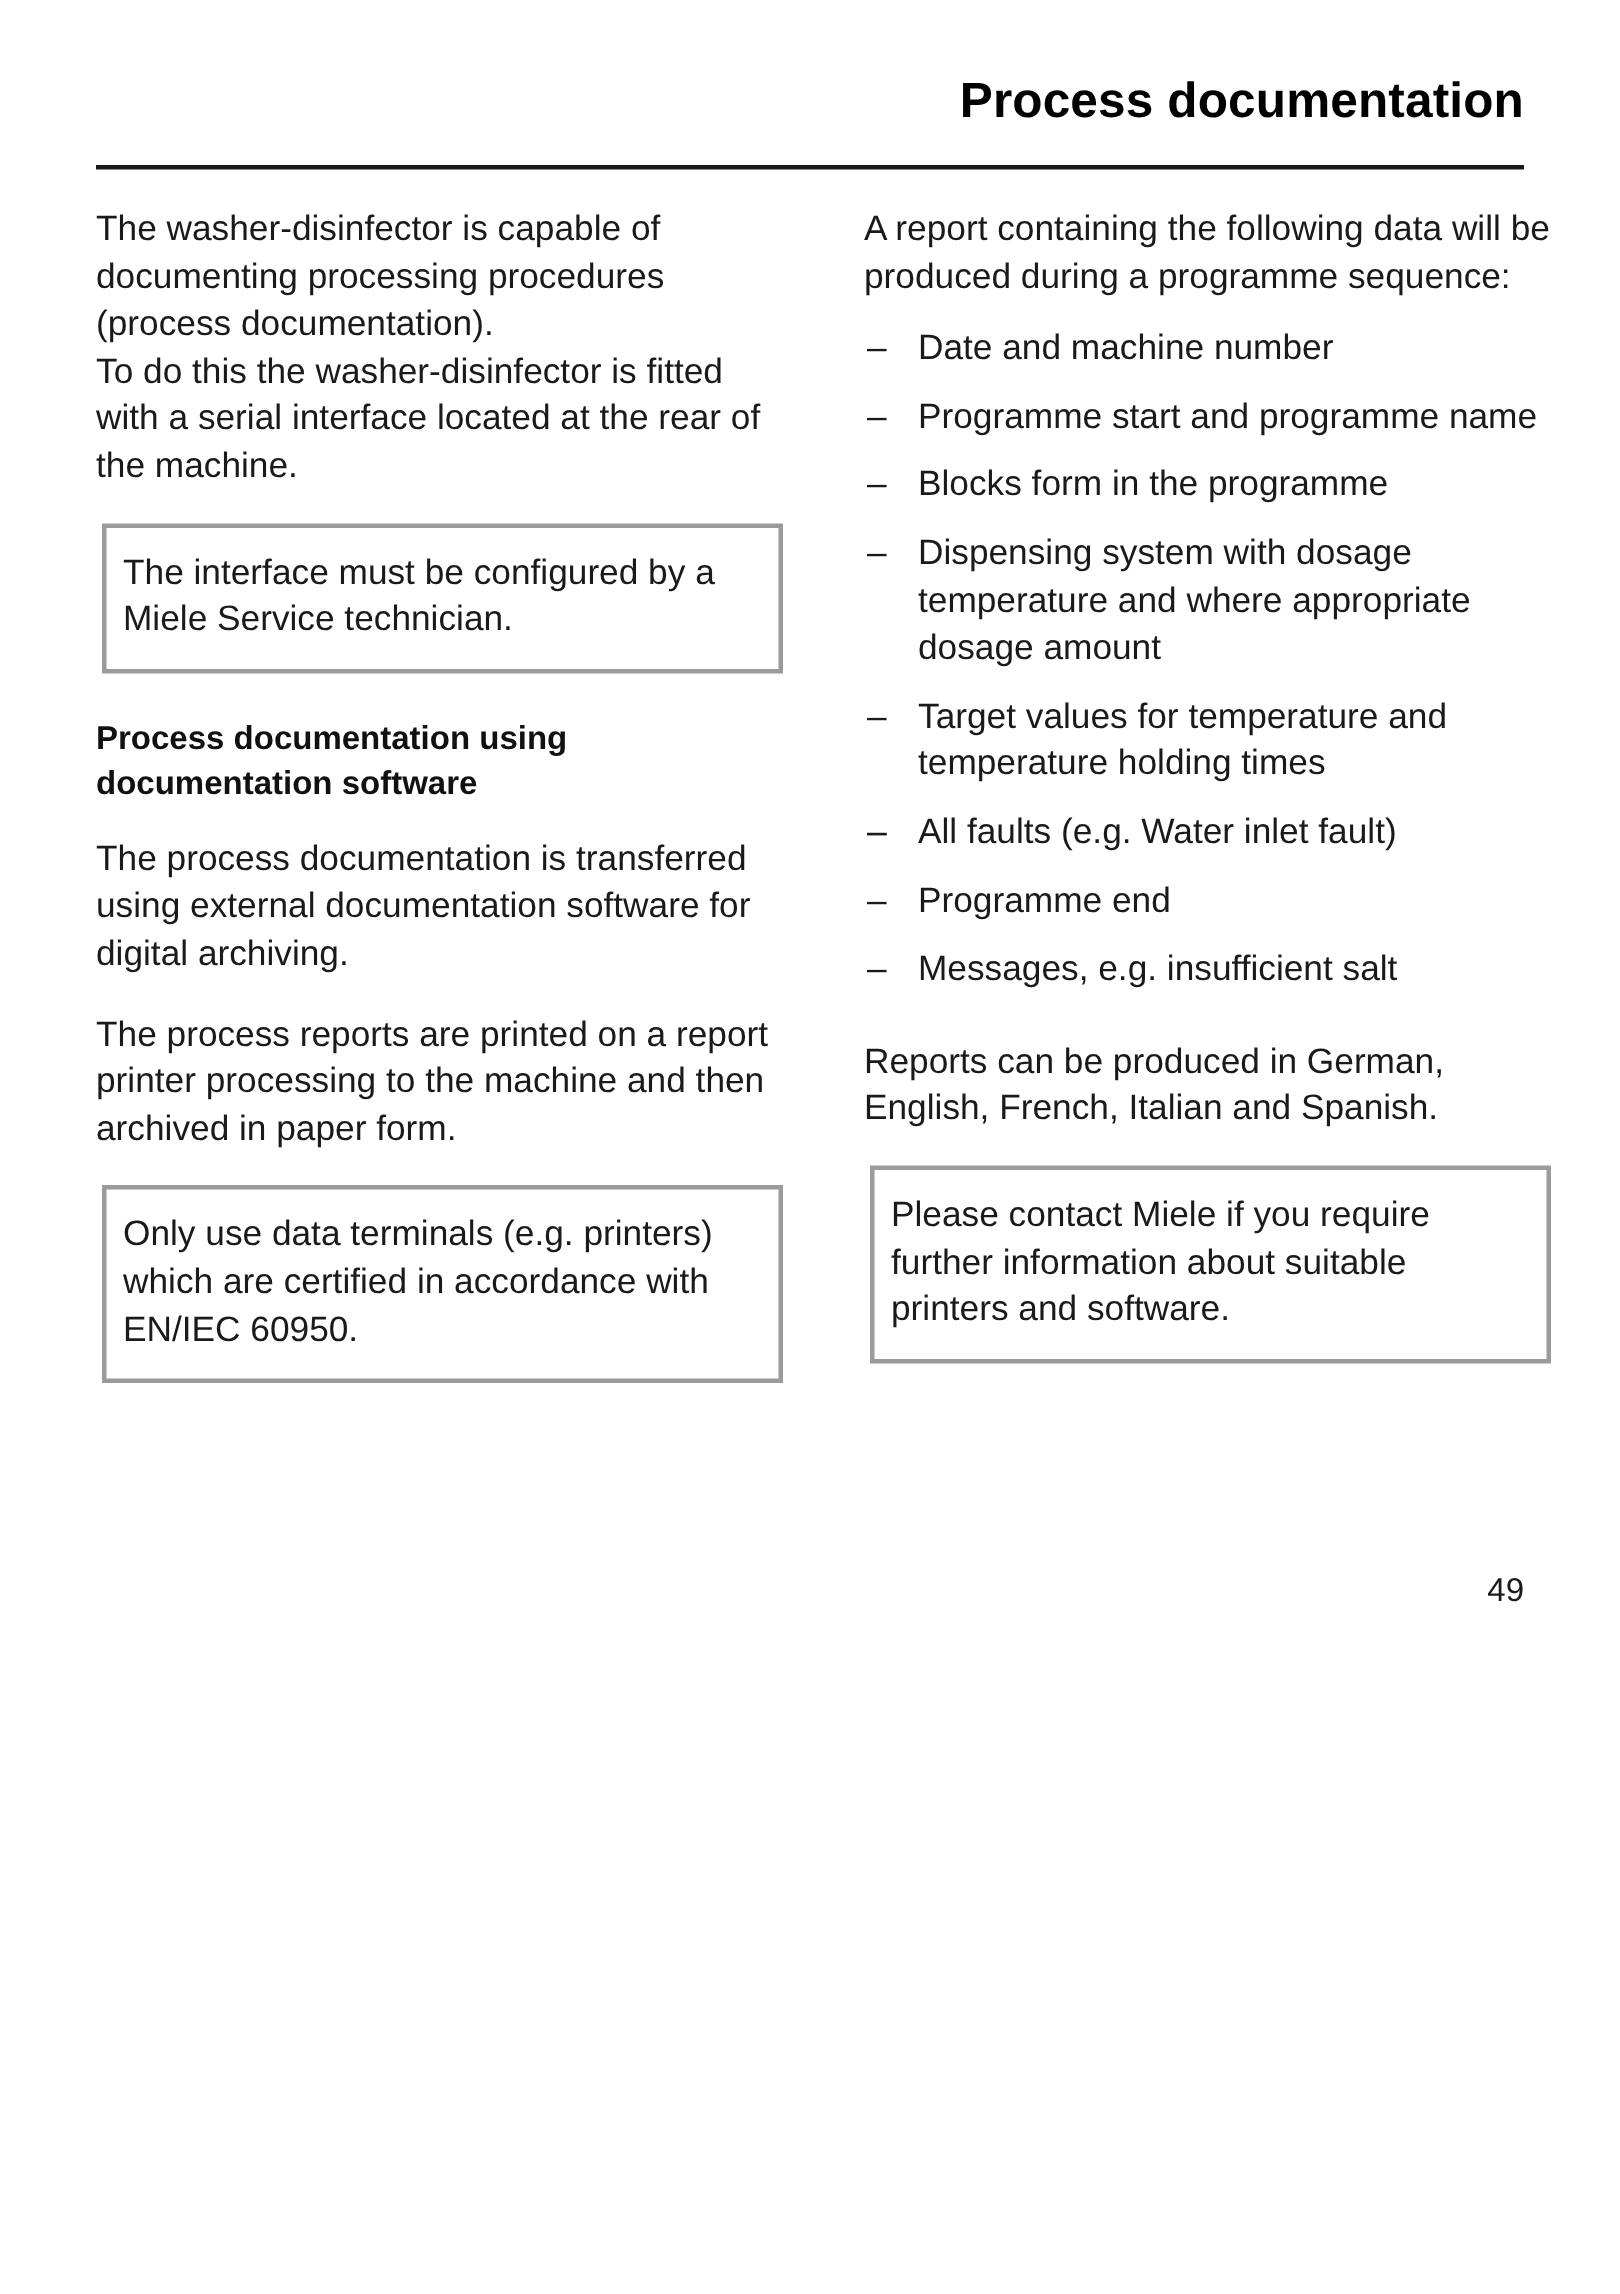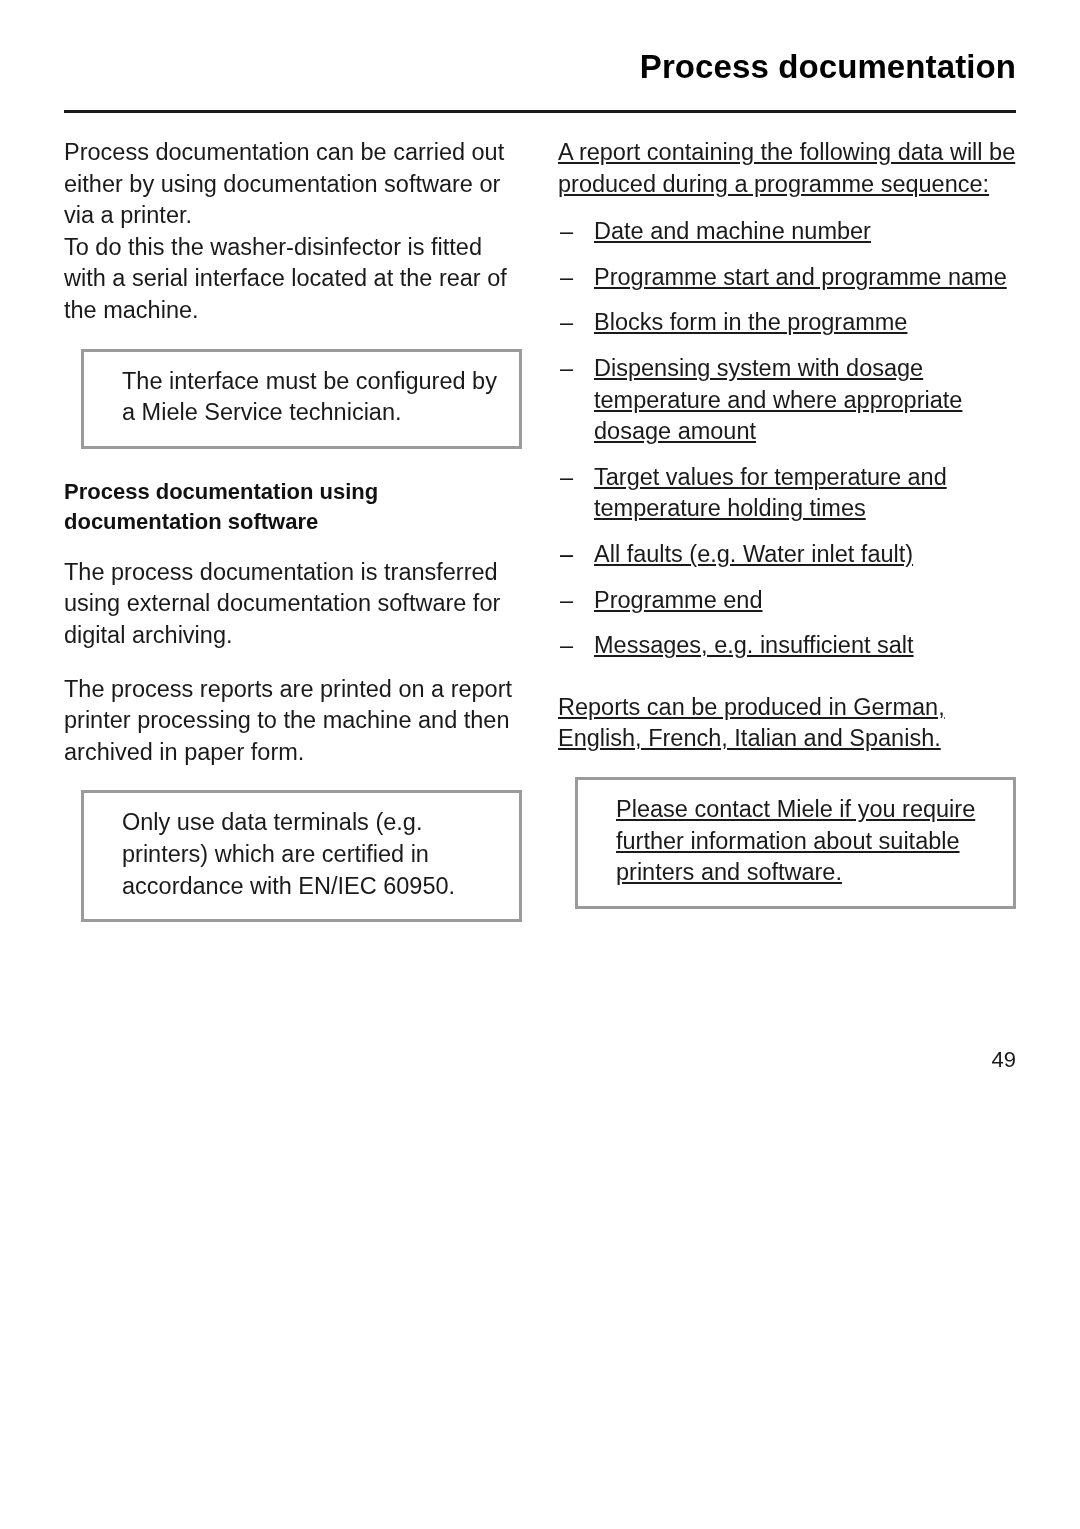--- a/index.html
+++ b/index.html
@@ -48,40 +48,40 @@
     left: 64px;
     top: 137px;
     width: 952px;
   }
   .col {
     position: absolute;
     top: 0;
     width: 458px;
   }
   .col-left { left: 0; }
-  .col-right { left: 494px; text-decoration: underline; }
+  .col-right { left: 512px; }
 
   p.body {
     font-size: 23.5px;
     line-height: 31.6px;
     margin: 0;
     color: #1a1a1a;
   }
 
   h3.subhead {
     font-size: 22px;
     font-weight: bold;
     line-height: 30px;
     margin: 0 0 20px 0;
     color: #111;
   }
   .note-box {
     border: 3px solid #9b9b9b;
-    padding: 14px 18px 17px 38px;
-    margin: 22px 0 28px 17px;
+    padding: 14px 18px 17px 11px;
+    margin: 22px 0 28px 4px;
     box-sizing: border-box;
   }
   .note-box p {
     font-size: 23.5px;
     line-height: 31.6px;
     margin: 0;
   }
   ul.dashlist {
     list-style: none;
     margin: 0;
@@ -117,21 +117,21 @@
 
   <div class="header">
     <div class="header-title">Process documentation</div>
   </div>
   <div class="header-rule"></div>
 
   <div class="columns">
 
     <div class="col col-left">
 
-      <p class="body">Process documentation can be carried out either by using documentation software or via a printer.</p>
+      <p class="body">The washer-disinfector is capable of documenting processing procedures (process documentation).</p>
       <p class="body">To do this the washer-disinfector is fitted with a serial interface located at the rear of the machine.</p>
 
       <div class="note-box">
         <p>The interface must be configured by a Miele Service technician.</p>
       </div>
 
       <h3 class="subhead">Process documentation using documentation software</h3>
 
       <p class="body">The process documentation is transferred using external documentation software for digital archiving.</p>
 

